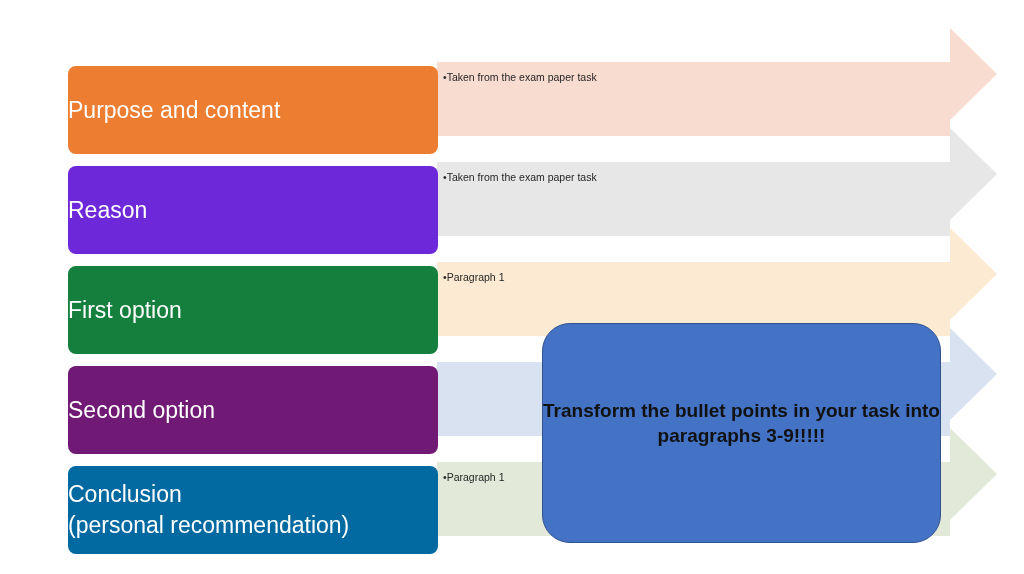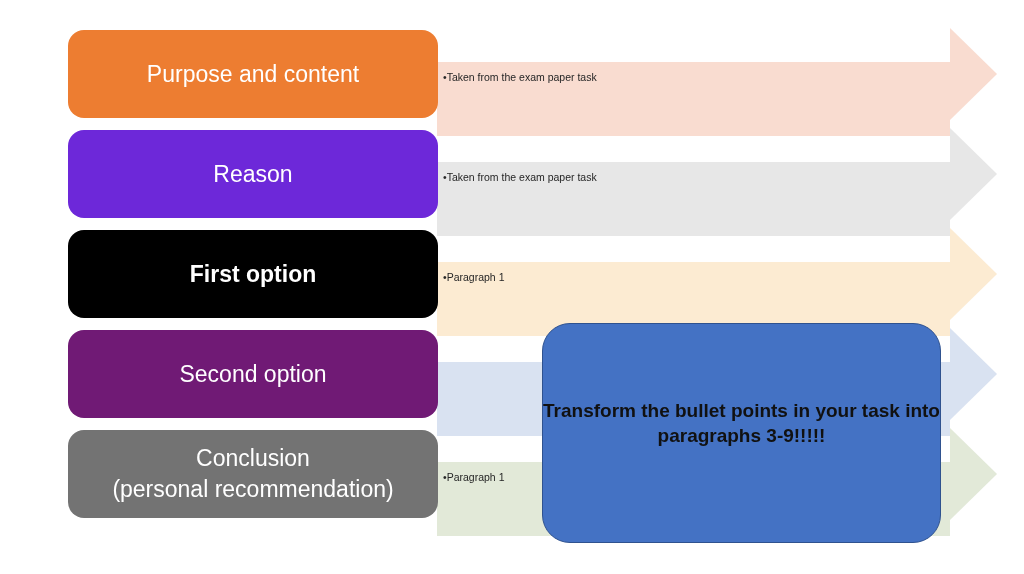--- a/index.html
+++ b/index.html
@@ -6,23 +6,23 @@
   .slide{
     position:relative;
     width:1024px;height:574px;
     background:#ffffff;
     overflow:hidden;
     font-family:"Liberation Sans", sans-serif;
   }
   .row-box{
     position:absolute;
     left:68px;width:370px;height:88px;
-    border-radius:16px;
-    display:flex;flex-direction:column;align-items:center;justify-content:center;
-    color:#ffffff;font-size:23px;line-height:31px;text-align:center;
+    border-radius:8px;
+    display:flex;flex-direction:column;align-items:flex-start;justify-content:center;
+    color:#ffffff;font-size:23px;line-height:31px;text-align:center;margin-top:36px;
   }
   .arrow-body{
     position:absolute;
     left:437px;width:513px;height:74px;
     box-sizing:border-box;
     padding:5px 0 0 6px;
     margin-top:25px;
   }
   .arrow-head{
     position:absolute;
@@ -78,41 +78,41 @@
     <div class="row-box" style="background-color: #6d28d9;">
       <div>Reason</div>
     </div>
   </div>
 
   <div class="row r2">
     <div class="arrow-body" style="background-color: rgb(252, 235, 210);">
       <span class="bullet-text">•Paragraph 1</span>
     </div>
     <div class="arrow-head" style="border-left-color: rgb(252, 235, 210);"></div>
-    <div class="row-box" style="background-color: #000000; font-weight: bold;">
+    <div class="row-box" style="background-color: #15803d;">
       <div>First option</div>
     </div>
   </div>
 
   <div class="row r3">
     <div class="arrow-body" style="background-color: rgb(217, 226, 241);">
       <span class="bullet-text"></span>
     </div>
     <div class="arrow-head" style="border-left-color: rgb(217, 226, 241);"></div>
     <div class="row-box" style="background-color: #701a75;">
       <div>Second option</div>
     </div>
   </div>
 
   <div class="row r4">
     <div class="arrow-body" style="background-color: rgb(226, 233, 216);">
       <span class="bullet-text">•Paragraph 1</span>
     </div>
     <div class="arrow-head" style="border-left-color: rgb(226, 233, 216);"></div>
-    <div class="row-box" style="background-color: #737373;">
+    <div class="row-box" style="background-color: #0369a1;">
       <div>Conclusion</div>
       <div>(personal recommendation)</div>
     </div>
   </div>
 
   <div class="note-box" style="background-color: rgb(68, 114, 196);">
     <div class="note-line">Transform the bullet points in your task into</div>
     <div class="note-line">paragraphs 3-9!!!!!</div>
   </div>
 

